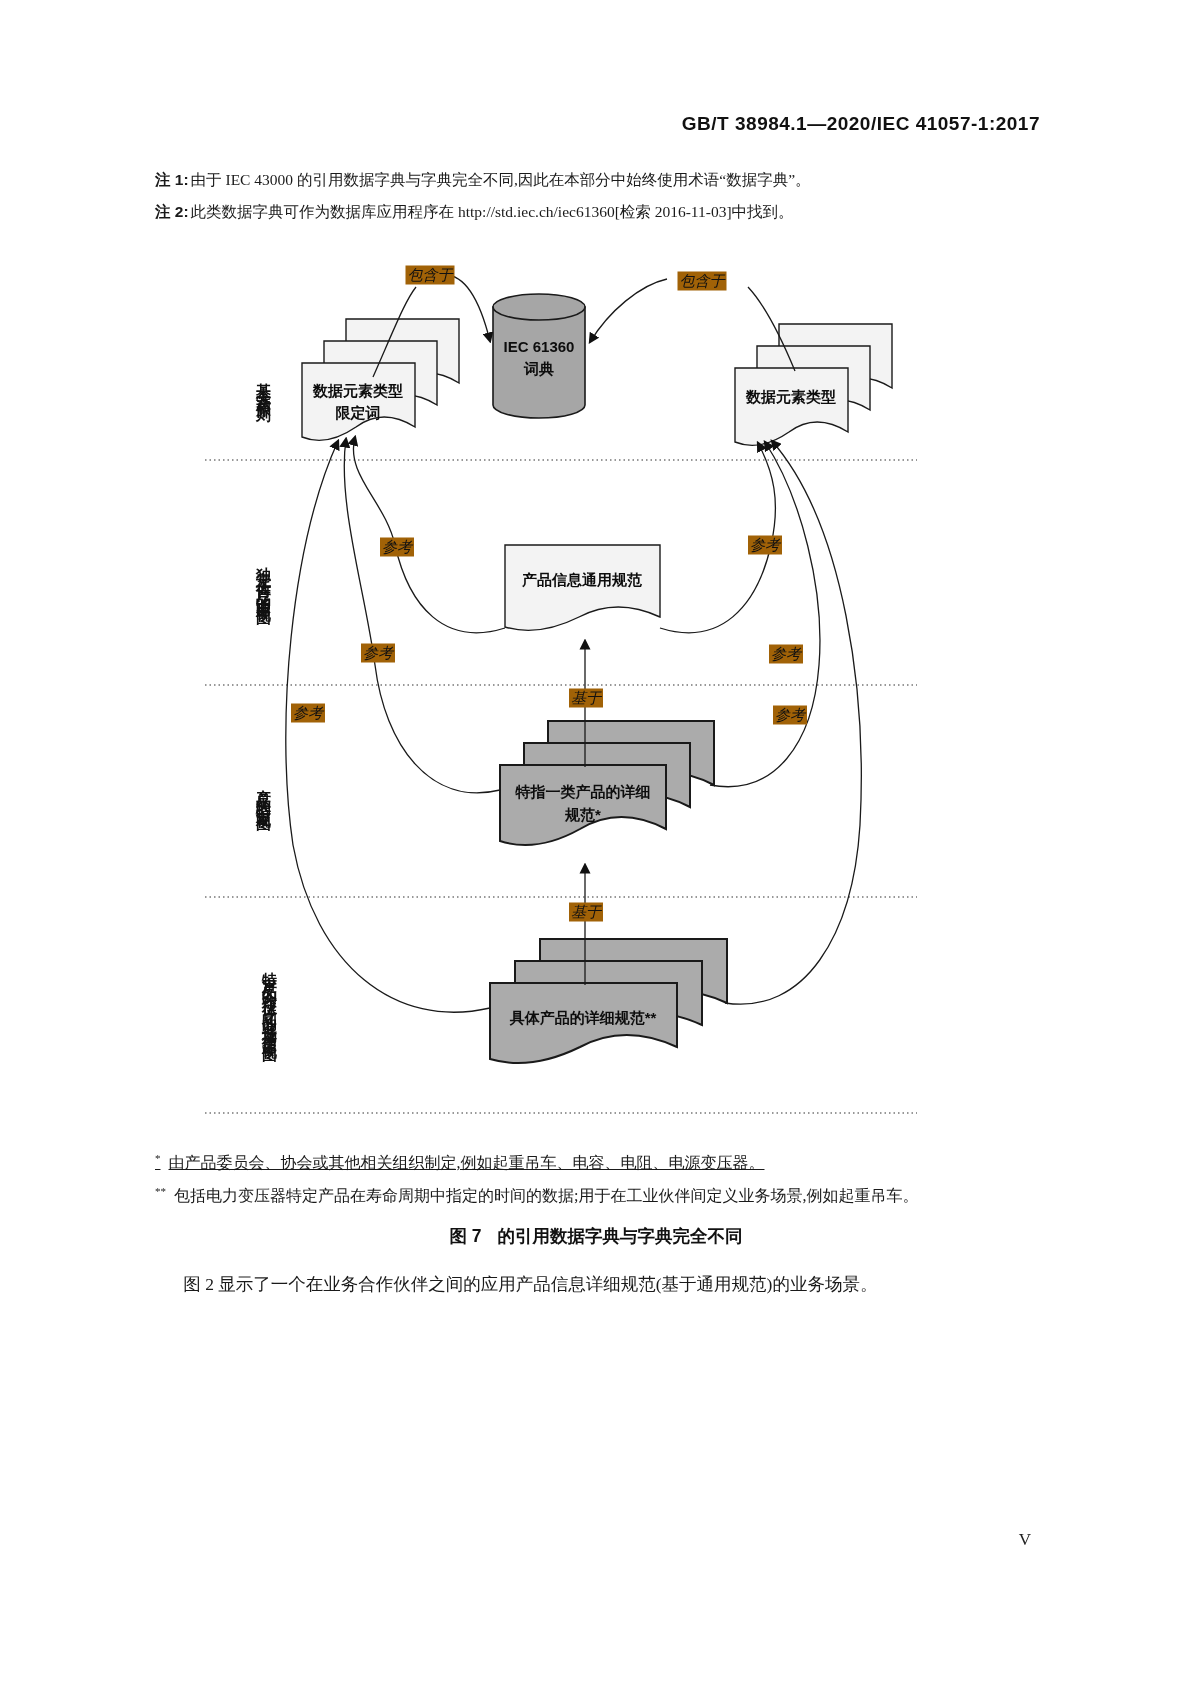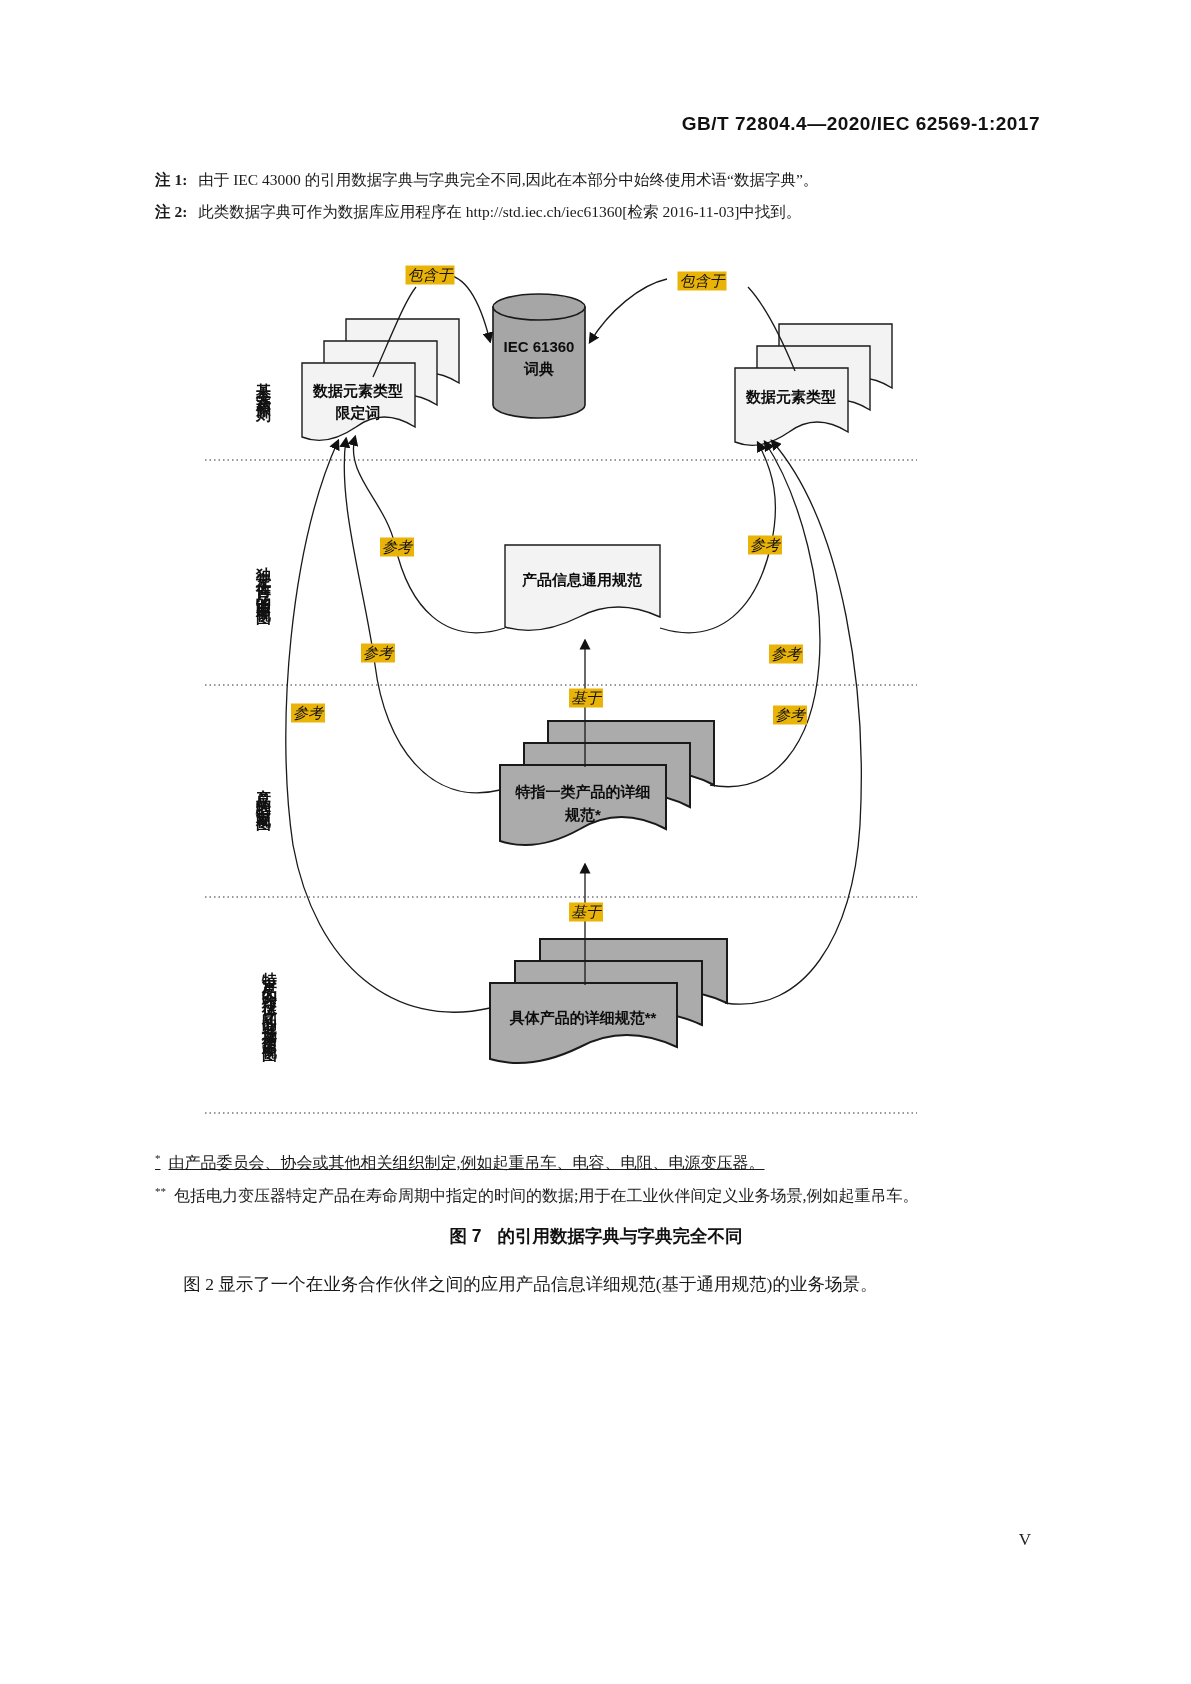--- a/index.html
+++ b/index.html
@@ -10,36 +10,36 @@
   }
   .abs{position:absolute;}
   
   .doc-header{
     top:113px;left:155px;width:885px;text-align:right;
     font-family:"Liberation Sans","DejaVu Sans",sans-serif;
     font-weight:bold;font-size:19px;letter-spacing:.5px;color:#111;
   }
   
   .note{left:155px;width:880px;font-size:15.5px;line-height:20px;white-space:nowrap;}
-  .note-label{font-family:Liberation Serif, serif;font-weight:bold;margin-right:11px;}
+  .note-label{font-family:Liberation Sans, sans-serif;font-weight:bold;margin-right:2px;}
   
   .diagram{left:205px;top:245px;width:712px;height:870px;}
   .diagram svg{position:absolute;left:0;top:0;}
   .vlabel{
     position:absolute;writing-mode:vertical-rl;
     font-family:"Liberation Sans","DejaVu Sans",sans-serif;
     font-weight:bold;font-size:15px;letter-spacing:4px;color:#111;
     transform:translate(-50%,-50%);white-space:nowrap;
   }
   .vlabel-multi{display:flex;}
   .vlabel-multi div{margin:0 1px;}
   .elabel{
     position:absolute;transform:translate(-50%,-50%);
     font:italic 15px "Liberation Serif","DejaVu Serif",serif;color:#111;
-    background:#eab308;padding:0 2px;white-space:nowrap;text-align:right;
+    background:#a16207;padding:0 2px;white-space:nowrap;text-align:right;
   }
   .node-label{
     font-family:"Liberation Sans","DejaVu Sans",sans-serif;
     font-weight:bold;font-size:15px;fill:#0d0d0d;
   }
   
   .footnote{left:155px;width:890px;font-size:16px;line-height:21px;white-space:nowrap;}
   .footnote sup{font-size:11px;margin-right:8px;}
   .fig-caption{
     left:155px;width:882px;text-align:center;
@@ -49,21 +49,21 @@
   .fig-caption .fig-label{margin-right:16px;}
   .body-para{
     left:155px;width:882px;font-size:17.5px;line-height:24px;
     text-indent:1.5em;margin:2px;
   }
   .page-number{left:1005px;top:1530px;width:40px;text-align:center;font-size:17px;color:#222;}
 </style>
 </head>
 <body>
 
-<div class="abs doc-header">GB/T 72804.4—2020/IEC 62569-1:2017</div>
+<div class="abs doc-header">GB/T 38984.1—2020/IEC 41057-1:2017</div>
 
 <div class="abs note" style="top:170px;">
   <span class="note-label">注 1:</span><span>由于 IEC 43000 的引用数据字典与字典完全不同,因此在本部分中始终使用术语“数据字典”。</span>
 </div>
 <div class="abs note" style="top:202px;">
   <span class="note-label">注 2:</span><span>此类数据字典可作为数据库应用程序在 http://std.iec.ch/iec61360[检索 2016-11-03]中找到。</span>
 </div>
 
 <div class="abs diagram">
 

